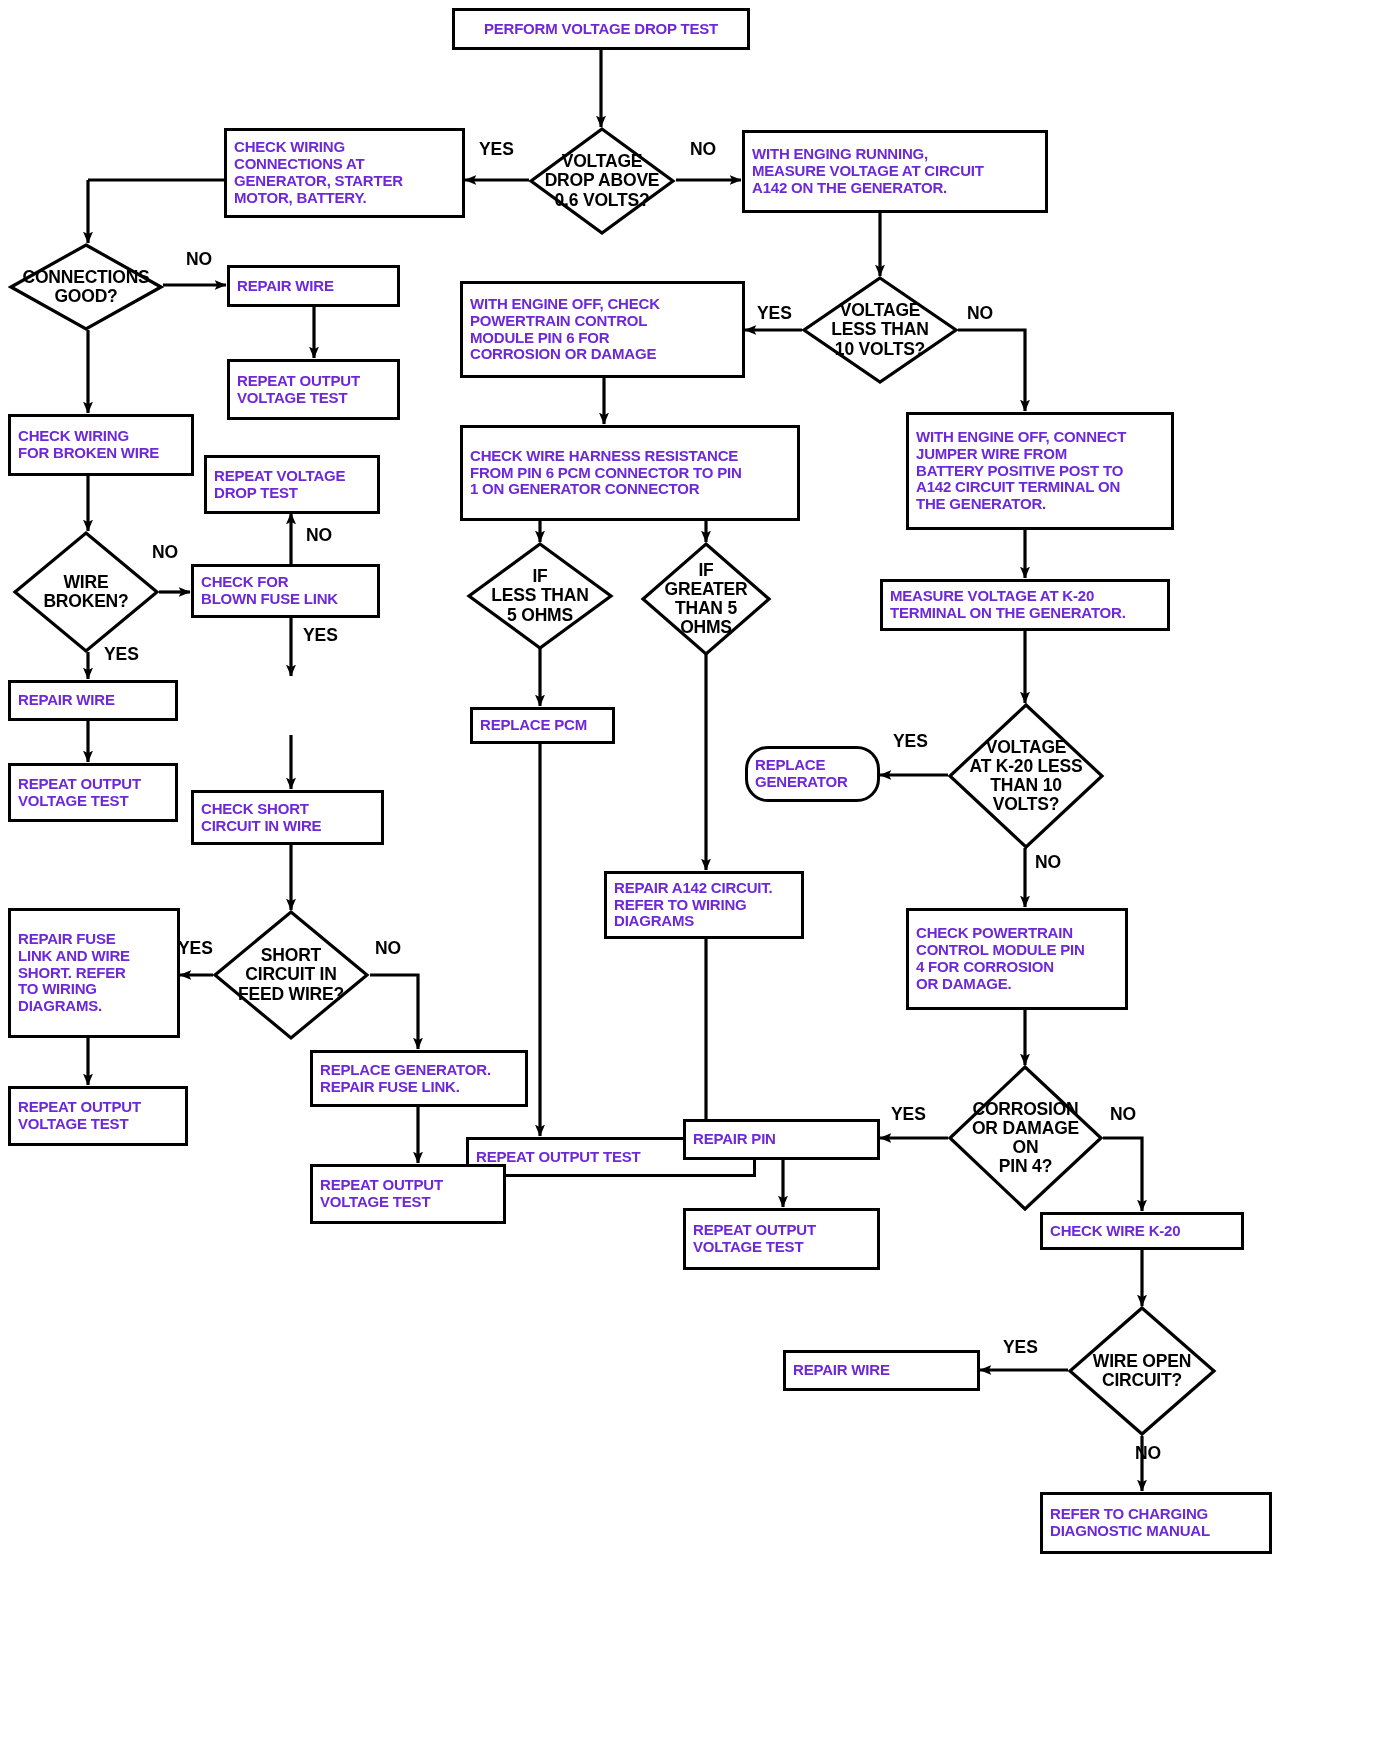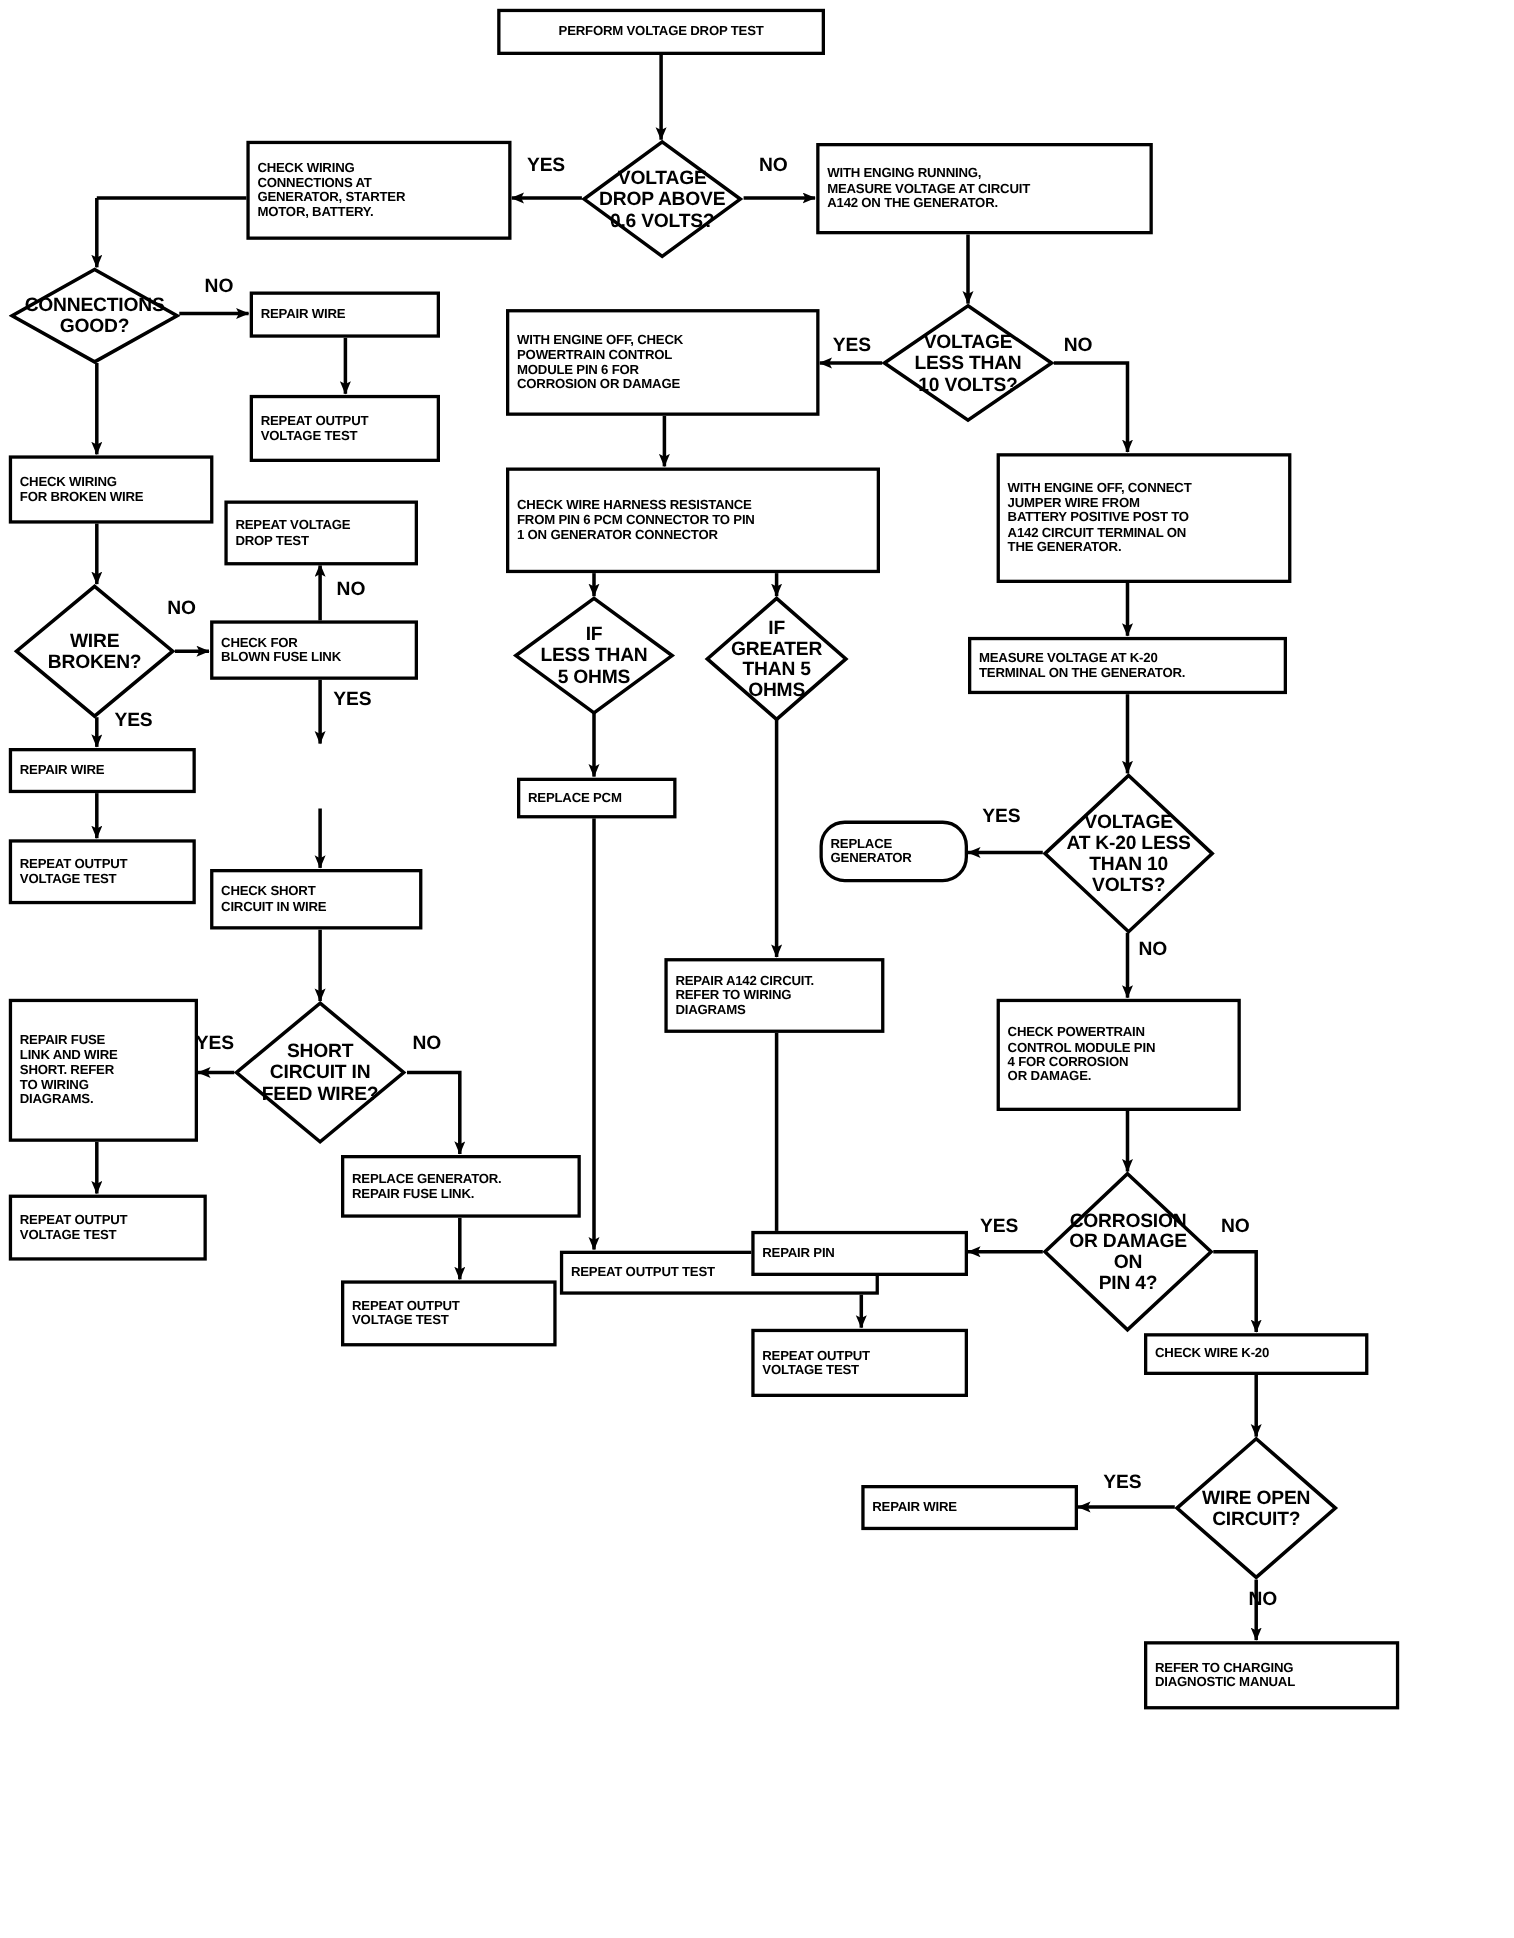--- a/index.html
+++ b/index.html
@@ -17,25 +17,25 @@
     display:flex;
     align-items:center;
     z-index:2;
   }
   .node.proc{
     border:3px solid #000;
     background:#fff;
     padding:4px 7px;
   }
   .node.proc .txt{
-    font-size:12px;
+    font-size:15px;
     line-height:1.12;
     font-weight:bold;
     letter-spacing:-0.2px;
-    color:#000000;
+    color:#6d28d9;
     white-space:pre-line;
     text-align:left;
     width:100%;
   }
   .node.proc.center .txt{text-align:center;}
   .dia{
     position:absolute;
     z-index:2;
   }
   .dia svg{position:absolute;left:0;top:0;}
@@ -338,21 +338,21 @@
 FEED WIRE?</span>
   </div>
 
   <div class="node proc" style="left:906px;top:908px;width:222px;height:102px;">
     <span class="txt">CHECK POWERTRAIN
 CONTROL MODULE PIN
 4   FOR CORROSION
 OR DAMAGE.</span>
   </div>
 
-  <div class="node proc" style="left:466px;top:1137px;width:290px;height:40px;margin-left:43px;">
+  <div class="node proc" style="left:466px;top:1137px;width:290px;height:40px;">
     <span class="txt">REPEAT OUTPUT TEST</span>
   </div>
 
   <div class="node proc" style="left:310px;top:1050px;width:218px;height:57px;">
     <span class="txt">REPLACE GENERATOR.
 REPAIR FUSE LINK.</span>
   </div>
 
   <div class="node proc" style="left:8px;top:1086px;width:180px;height:60px;">
     <span class="txt">REPEAT OUTPUT

